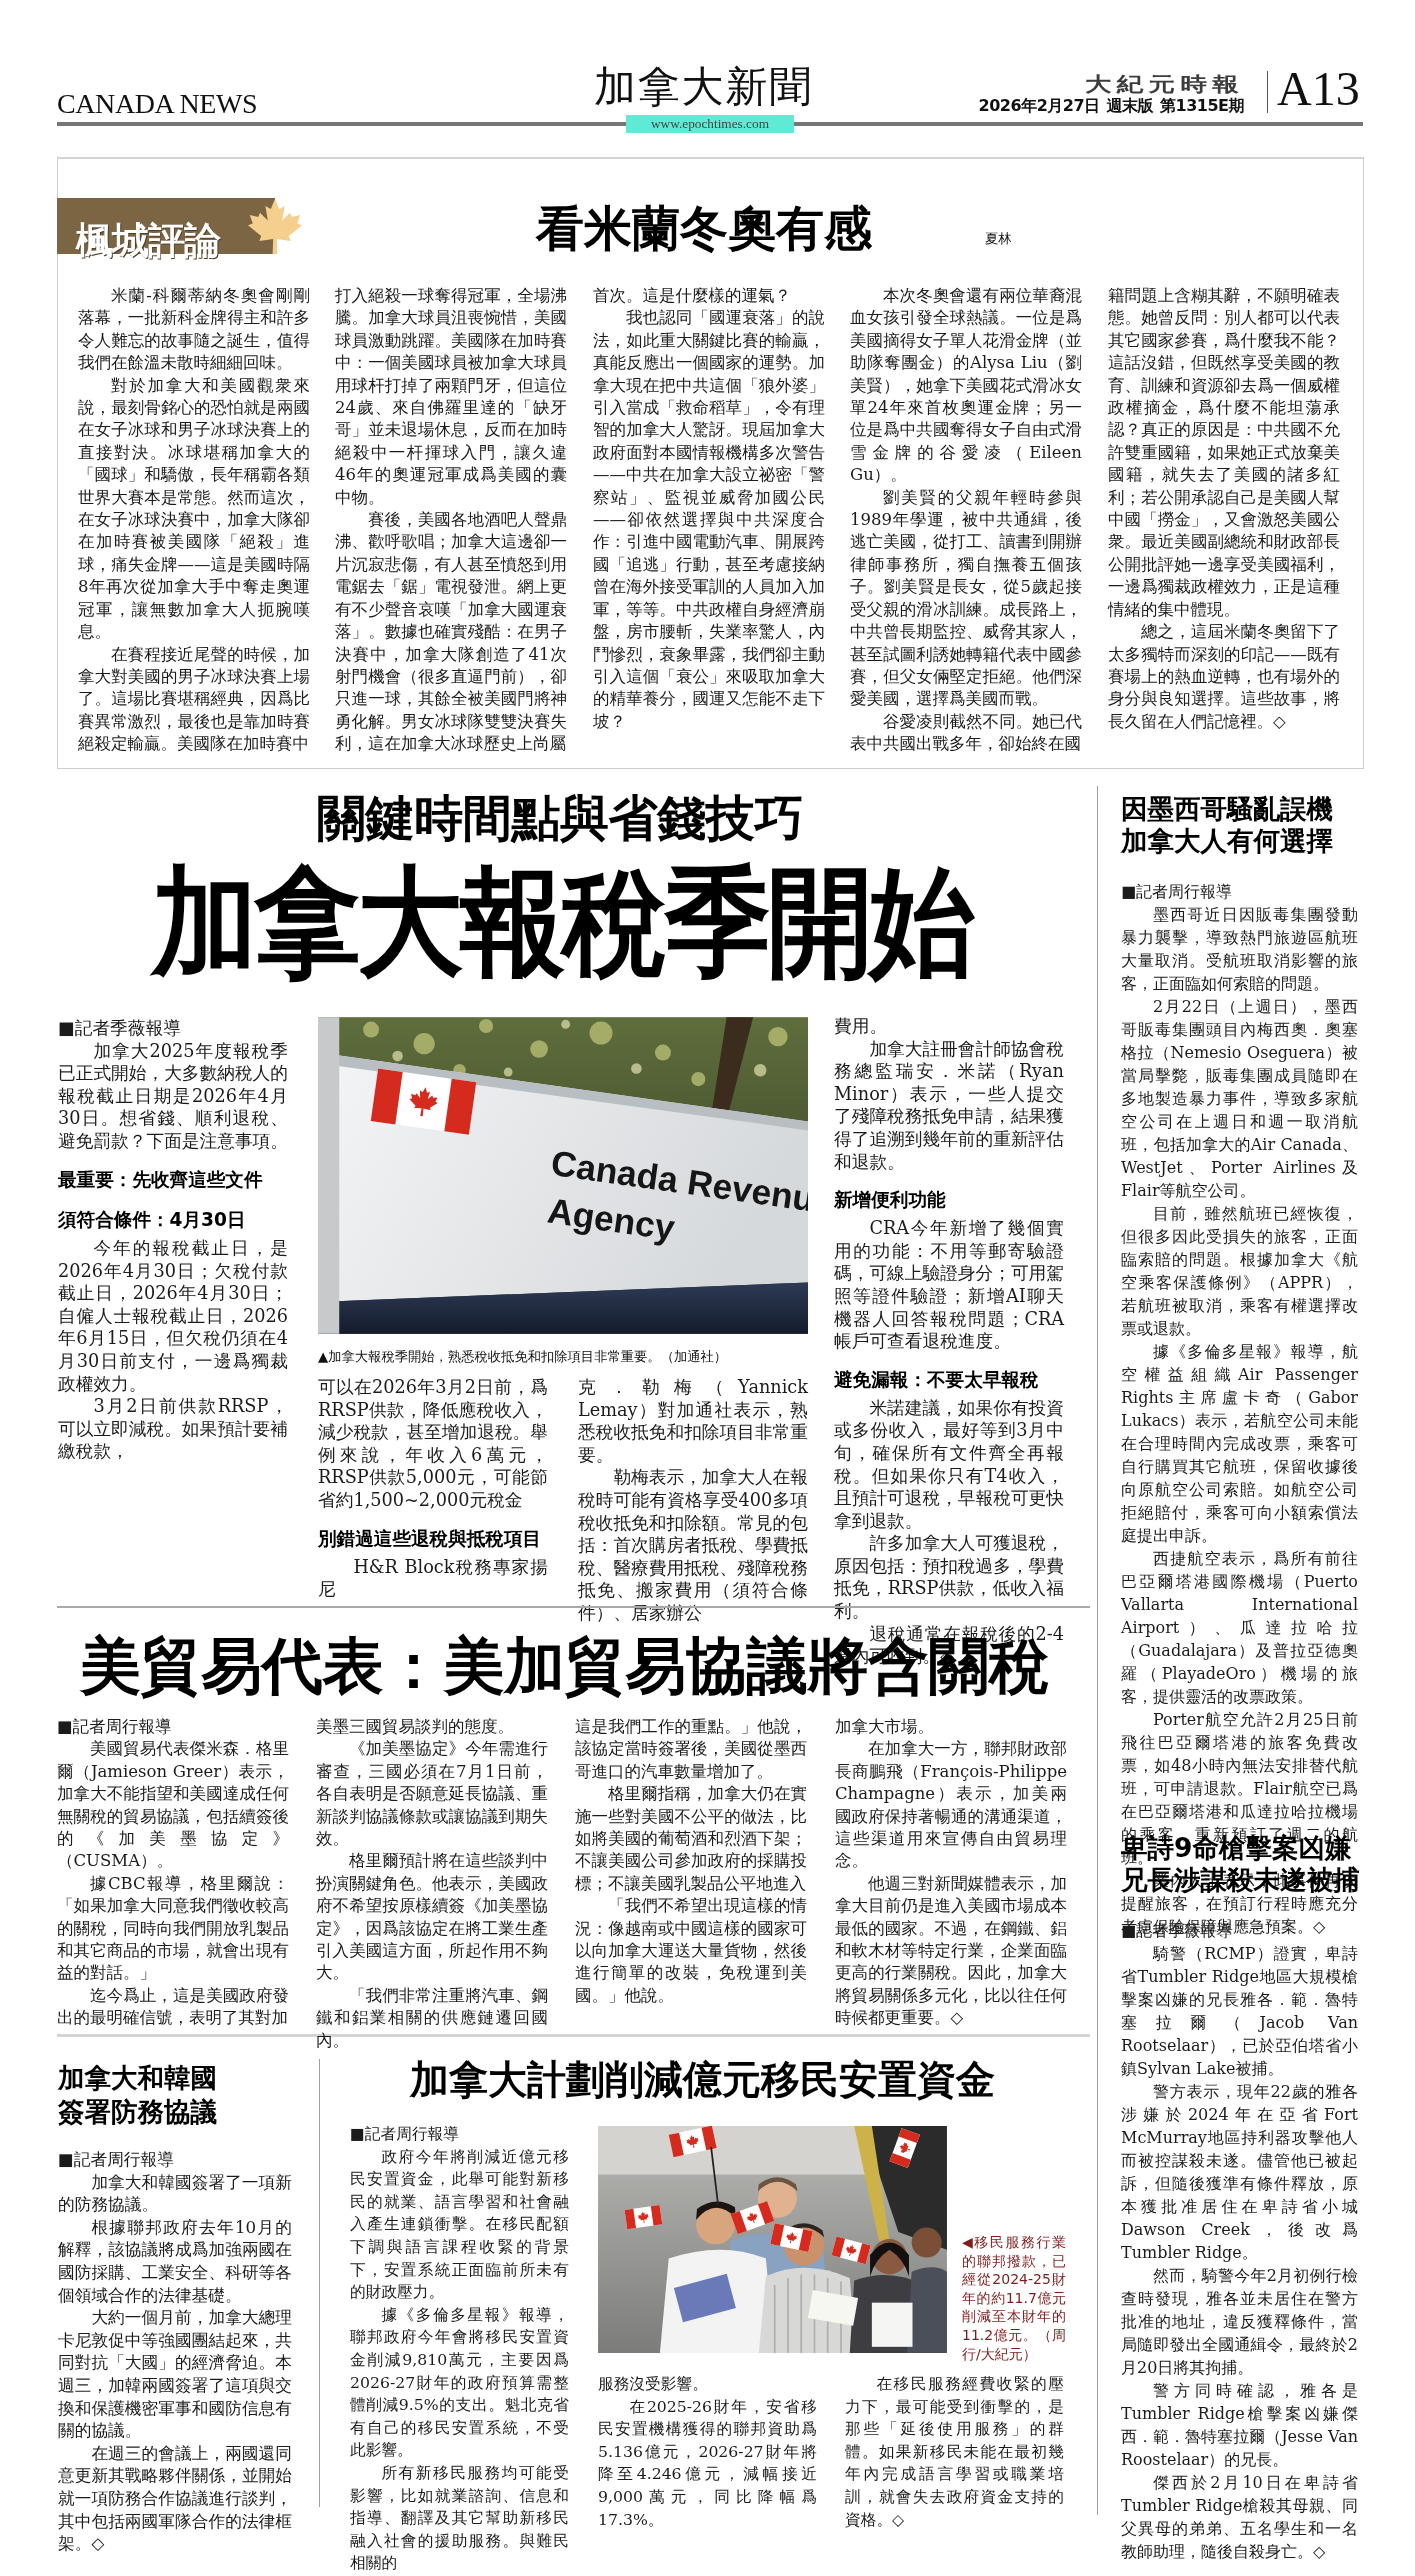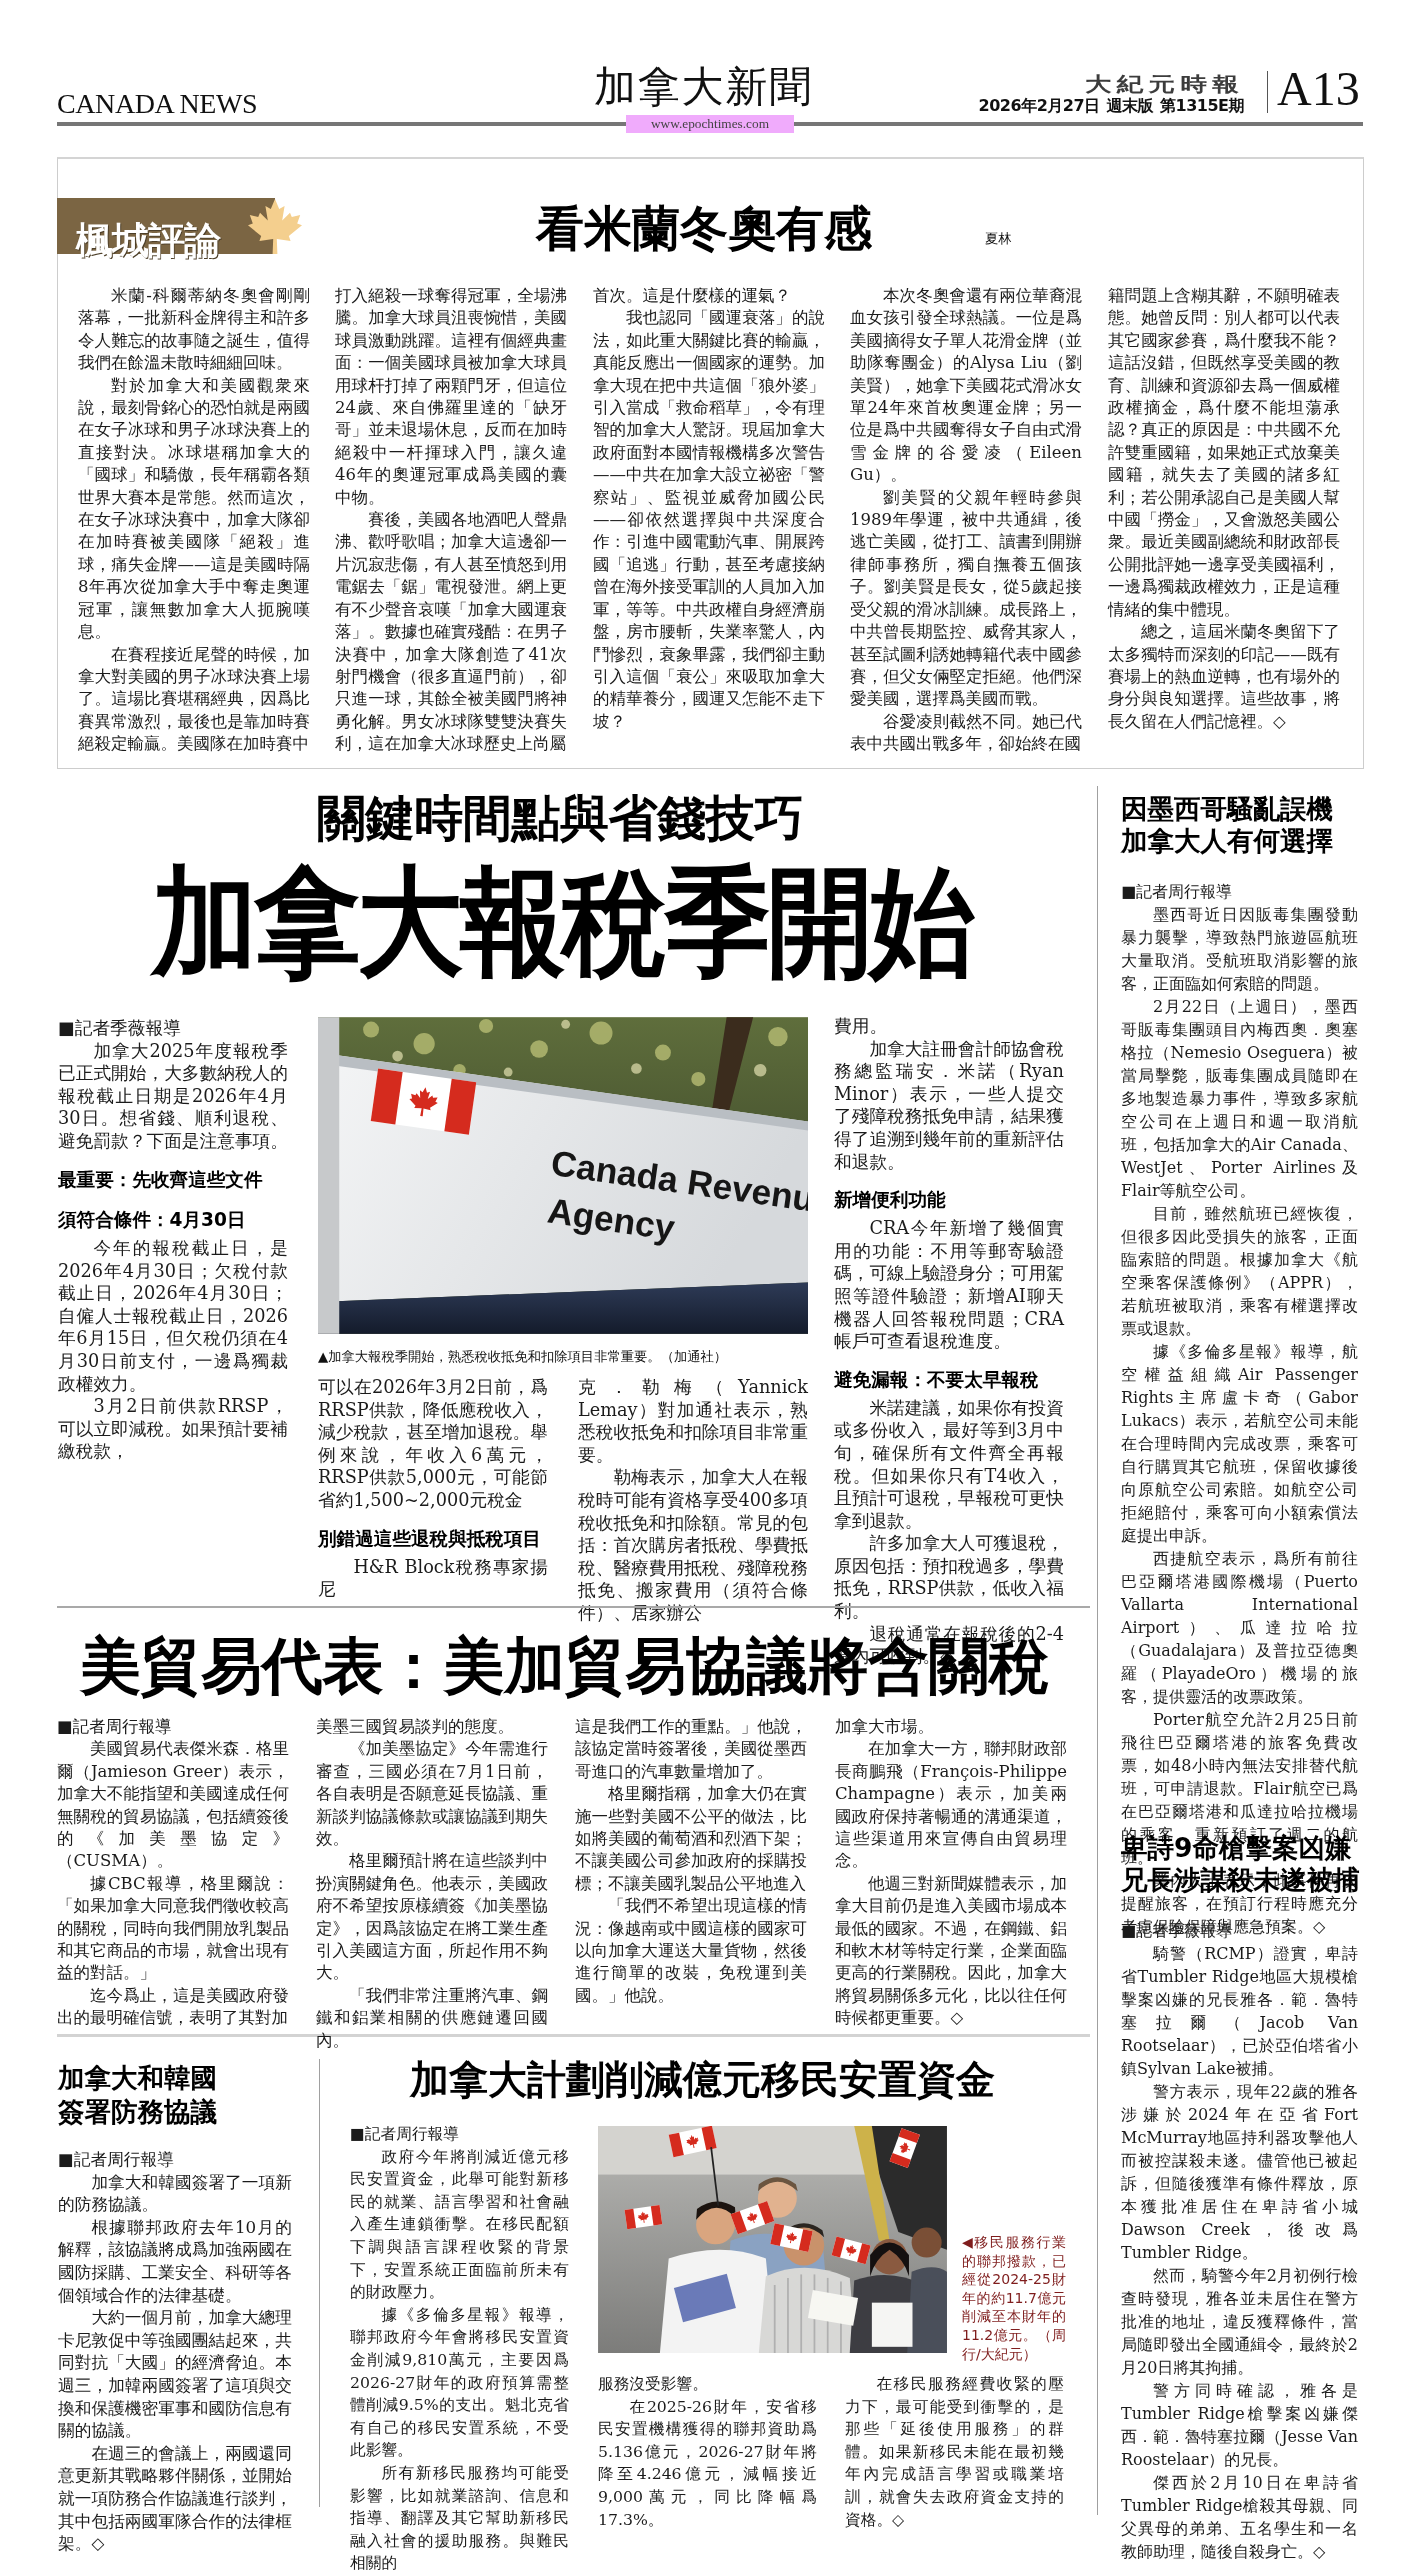--- a/index.html
+++ b/index.html
@@ -4,21 +4,21 @@
 <style>
   html, body { margin:0; padding:0; background:#ffffff; }
   .page { position:relative; width:1415px; height:2576px; background:#ffffff; overflow:hidden; color:#1b1b1b;
           font-family:"DejaVu Serif", "Liberation Serif", serif; }
   .abs { position:absolute; }
 
   
   .canada-news { left:57px; top:88px; font-family:"Liberation Serif", serif; font-size:28px; line-height:32px; color:#111; letter-spacing:-0.4px; }
   .section-zh { left:594px; top:62px; font-family:"DejaVu Serif", serif; font-size:42px; line-height:50px; letter-spacing:1.8px; color:#111; }
   .header-rule { left:57px; top:122px; width:1306px; height:4.4px; background:#767676; }
-  .header-url { left:626px; top:115px; width:168px; text-align:center; background:#f0abfc; font-family:"Liberation Serif", serif; font-size:13.3px; line-height:17.7px; color:#444; }
+  .header-url { left:626px; top:115px; width:168px; text-align:center; background:#5eead4; font-family:"Liberation Serif", serif; font-size:13.3px; line-height:17.7px; color:#444; }
   .masthead { right:171px; top:65px; font-family:"DejaVu Serif", serif; font-weight:bold; font-size:26.5px; line-height:30px; letter-spacing:5.3px; color:#3c3c3c; transform:scaleY(0.75); transform-origin:right bottom; }
   .dateline { right:171px; top:96px; font-family:"DejaVu Sans", sans-serif; font-weight:bold; font-size:16px; line-height:19.5px; letter-spacing:-0.5px; color:#111; white-space:nowrap; }
   .dateline span { margin-left:7px; }
   .head-sep { left:1267px; top:71px; width:0.9px; height:42px; background:#555; }
   .page-num { left:1277px; top:62px; font-family:"Liberation Serif", serif; font-size:48px; line-height:53px; color:#111; }
 
   
   .c-box { left:57px; top:157px; width:1307px; height:612px; box-sizing:border-box; border:1.3px solid #cdcdcd; border-top:2.7px solid #d4d4d4; }
   .c-tag { left:57px; top:198px; width:218px; height:56px; background:#7b6543; }
   .c-tag-text { left:76px; top:220px; font-family:"DejaVu Sans", sans-serif; font-weight:bold; font-size:37px; line-height:42px; color:#ffffff; letter-spacing:-0.9px; text-shadow:0.9px 0.9px 0 #4d3f29; }
@@ -98,21 +98,21 @@
     </svg>
   <div class="abs c-title">看米蘭冬奧有感</div>
   <div class="abs c-author">夏林</div>
 
   <div class="abs col c-col" style="left:78px">
     <p>米蘭-科爾蒂納冬奧會剛剛落幕，一批新科金牌得主和許多令人難忘的故事隨之誕生，值得我們在餘溫未散時細細回味。</p>
     <p>對於加拿大和美國觀衆來說，最刻骨銘心的恐怕就是兩國在女子冰球和男子冰球決賽上的直接對決。冰球堪稱加拿大的「國球」和驕傲，長年稱霸各類世界大賽本是常態。然而這次，在女子冰球決賽中，加拿大隊卻在加時賽被美國隊「絕殺」進球，痛失金牌——這是美國時隔8年再次從加拿大手中奪走奧運冠軍，讓無數加拿大人扼腕嘆息。</p>
     <p>在賽程接近尾聲的時候，加拿大對美國的男子冰球決賽上場了。這場比賽堪稱經典，因爲比賽異常激烈，最後也是靠加時賽絕殺定輸贏。美國隊在加時賽中</p>
   </div>
   <div class="abs col c-col" style="left:335px">
-    <p class="cont">打入絕殺一球奪得冠軍，全場沸騰。加拿大球員沮喪惋惜，美國球員激動跳躍。這裡有個經典畫面：一個美國球員被加拿大球員用球杆打掉了兩顆門牙，但這位24歲、來自佛羅里達的「缺牙哥」並未退場休息，反而在加時絕殺中一杆揮球入門，讓久違46年的奧運冠軍成爲美國的囊中物。</p>
+    <p class="cont">打入絕殺一球奪得冠軍，全場沸騰。加拿大球員沮喪惋惜，美國球員激動跳躍。美國隊在加時賽中：一個美國球員被加拿大球員用球杆打掉了兩顆門牙，但這位24歲、來自佛羅里達的「缺牙哥」並未退場休息，反而在加時絕殺中一杆揮球入門，讓久違46年的奧運冠軍成爲美國的囊中物。</p>
     <p>賽後，美國各地酒吧人聲鼎沸、歡呼歌唱；加拿大這邊卻一片沉寂悲傷，有人甚至憤怒到用電鋸去「鋸」電視發泄。網上更有不少聲音哀嘆「加拿大國運衰落」。數據也確實殘酷：在男子決賽中，加拿大隊創造了41次射門機會（很多直逼門前），卻只進一球，其餘全被美國門將神勇化解。男女冰球隊雙雙決賽失利，這在加拿大冰球歷史上尚屬</p>
   </div>
   <div class="abs col c-col" style="left:593px">
     <p class="cont">首次。這是什麼樣的運氣？</p>
     <p>我也認同「國運衰落」的說法，如此重大關鍵比賽的輸贏，真能反應出一個國家的運勢。加拿大現在把中共這個「狼外婆」引入當成「救命稻草」，令有理智的加拿大人驚訝。現屆加拿大政府面對本國情報機構多次警告——中共在加拿大設立祕密「警察站」、監視並威脅加國公民——卻依然選擇與中共深度合作：引進中國電動汽車、開展跨國「追逃」行動，甚至考慮接納曾在海外接受軍訓的人員加入加軍，等等。中共政權自身經濟崩盤，房市腰斬，失業率驚人，內鬥慘烈，衰象畢露，我們卻主動引入這個「衰公」來吸取加拿大的精華養分，國運又怎能不走下坡？</p>
   </div>
   <div class="abs col c-col" style="left:850px">
     <p>本次冬奧會還有兩位華裔混血女孩引發全球熱議。一位是爲美國摘得女子單人花滑金牌（並助隊奪團金）的Alysa Liu（劉美賢），她拿下美國花式滑冰女單24年來首枚奧運金牌；另一位是爲中共國奪得女子自由式滑雪金牌的谷愛凌（Eileen Gu）。</p>
     <p>劉美賢的父親年輕時參與1989年學運，被中共通緝，後逃亡美國，從打工、讀書到開辦律師事務所，獨自撫養五個孩子。劉美賢是長女，從5歲起接受父親的滑冰訓練。成長路上，中共曾長期監控、威脅其家人，甚至試圖利誘她轉籍代表中國參賽，但父女倆堅定拒絕。他們深愛美國，選擇爲美國而戰。</p>
     <p>谷愛凌則截然不同。她已代表中共國出戰多年，卻始終在國</p>

